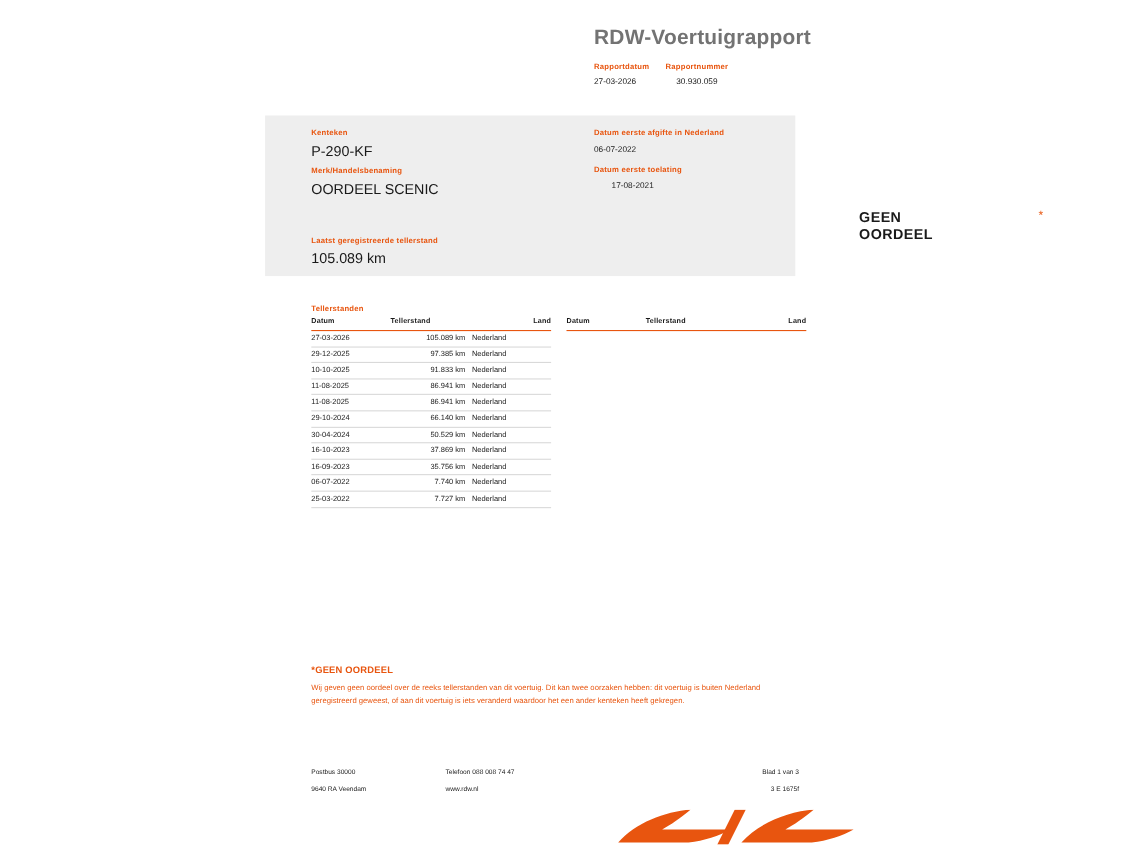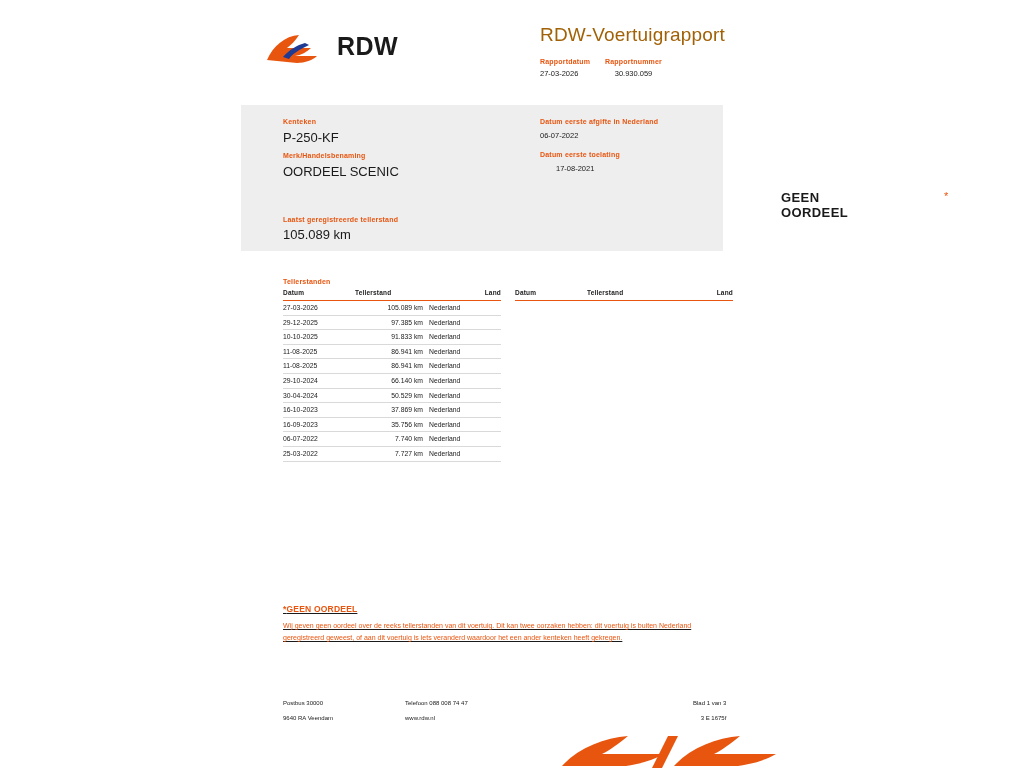--- a/index.html
+++ b/index.html
@@ -47,22 +47,22 @@
     font-weight: bold;
     letter-spacing: 0.5px;
     color: #1a1a1a;
     line-height: 1;
   }
   .report-title {
     position: absolute;
     left: 540px;
     top: 24px;
     font-size: 19px;
-    font-weight: normal;
-    color: #a16207;
+    font-weight: bold;
+    color: #737373;
     letter-spacing: 0.2px;
   }
   .meta-row {
     position: absolute;
     left: 540px;
     top: 58px;
     width: 330px;
     font-size: 7px;
   }
   .meta-col { position: absolute; top: 0; }
@@ -180,21 +180,20 @@
   .c-datum { left: 0; }
   .c-teller { left: 72px; width: 68px; text-align: right; }
   .c-land { left: 146px; }
 
   
   .footnote {
     position: absolute;
     left: 283px;
     top: 604px;
     width: 425px;
-    text-decoration: underline;
   }
   .fn-title {
     font-size: 8.5px;
     font-weight: bold;
     color: #e8550f;
     letter-spacing: 0.2px;
     margin-bottom: 6px;
   }
   .fn-title .star { font-weight: bold; }
   .fn-body {
@@ -229,47 +228,38 @@
     overflow: hidden;
   }
 </style>
 </head>
 <body>
 
 <div class="page">
 
   <div class="header">
 
-    <div class="logo-wrap">
-      <div class="logo-mark">
-        <svg width="62" height="30" viewBox="0 0 62 30" xmlns="http://www.w3.org/2000/svg">
-          <path d="M2 26 C8 12, 20 2, 34 1 C30 7, 26 11, 22 14 L46 14 C42 18, 36 21, 30 22 L52 22 C48 26, 40 29, 32 29 Z" fill="#e8550f"></path>
-          <path d="M18 23 C24 16, 32 11, 40 9 L44 11 C36 15, 28 19, 24 25 Z" fill="#1f3a93"></path>
-        </svg>
-      </div>
-      <div class="logo-text">RDW</div>
-    </div>
 
     <div class="report-title">RDW-Voertuigrapport</div>
 
     <div class="meta-row">
       <div class="meta-col c1">
         <div class="meta-label">Rapportdatum</div>
         <div class="meta-value">27-03-2026</div>
       </div>
       <div class="meta-col c2">
         <div class="meta-label">Rapportnummer</div>
         <div class="meta-value">30.930.059</div>
       </div>
     </div>
   </div>
 
   <div class="summary">
     <div class="sum-label" style="left:42px; top:13px;">Kenteken</div>
-    <div class="sum-value" style="left:42px; top:25px;">P-250-KF</div>
+    <div class="sum-value" style="left:42px; top:25px;">P-290-KF</div>
 
     <div class="sum-label" style="left:42px; top:47px;">Merk/Handelsbenaming</div>
     <div class="sum-value" style="left:42px; top:59px;">OORDEEL SCENIC</div>
 
     <div class="sum-label" style="left:42px; top:111px;">Laatst geregistreerde tellerstand</div>
     <div class="sum-value" style="left:42px; top:122px;">105.089 km</div>
 
     <div class="sum-label" style="left:299px; top:13px;">Datum eerste afgifte in Nederland</div>
     <div class="sum-value small" style="left:299px; top:26px;">06-07-2022</div>
 

